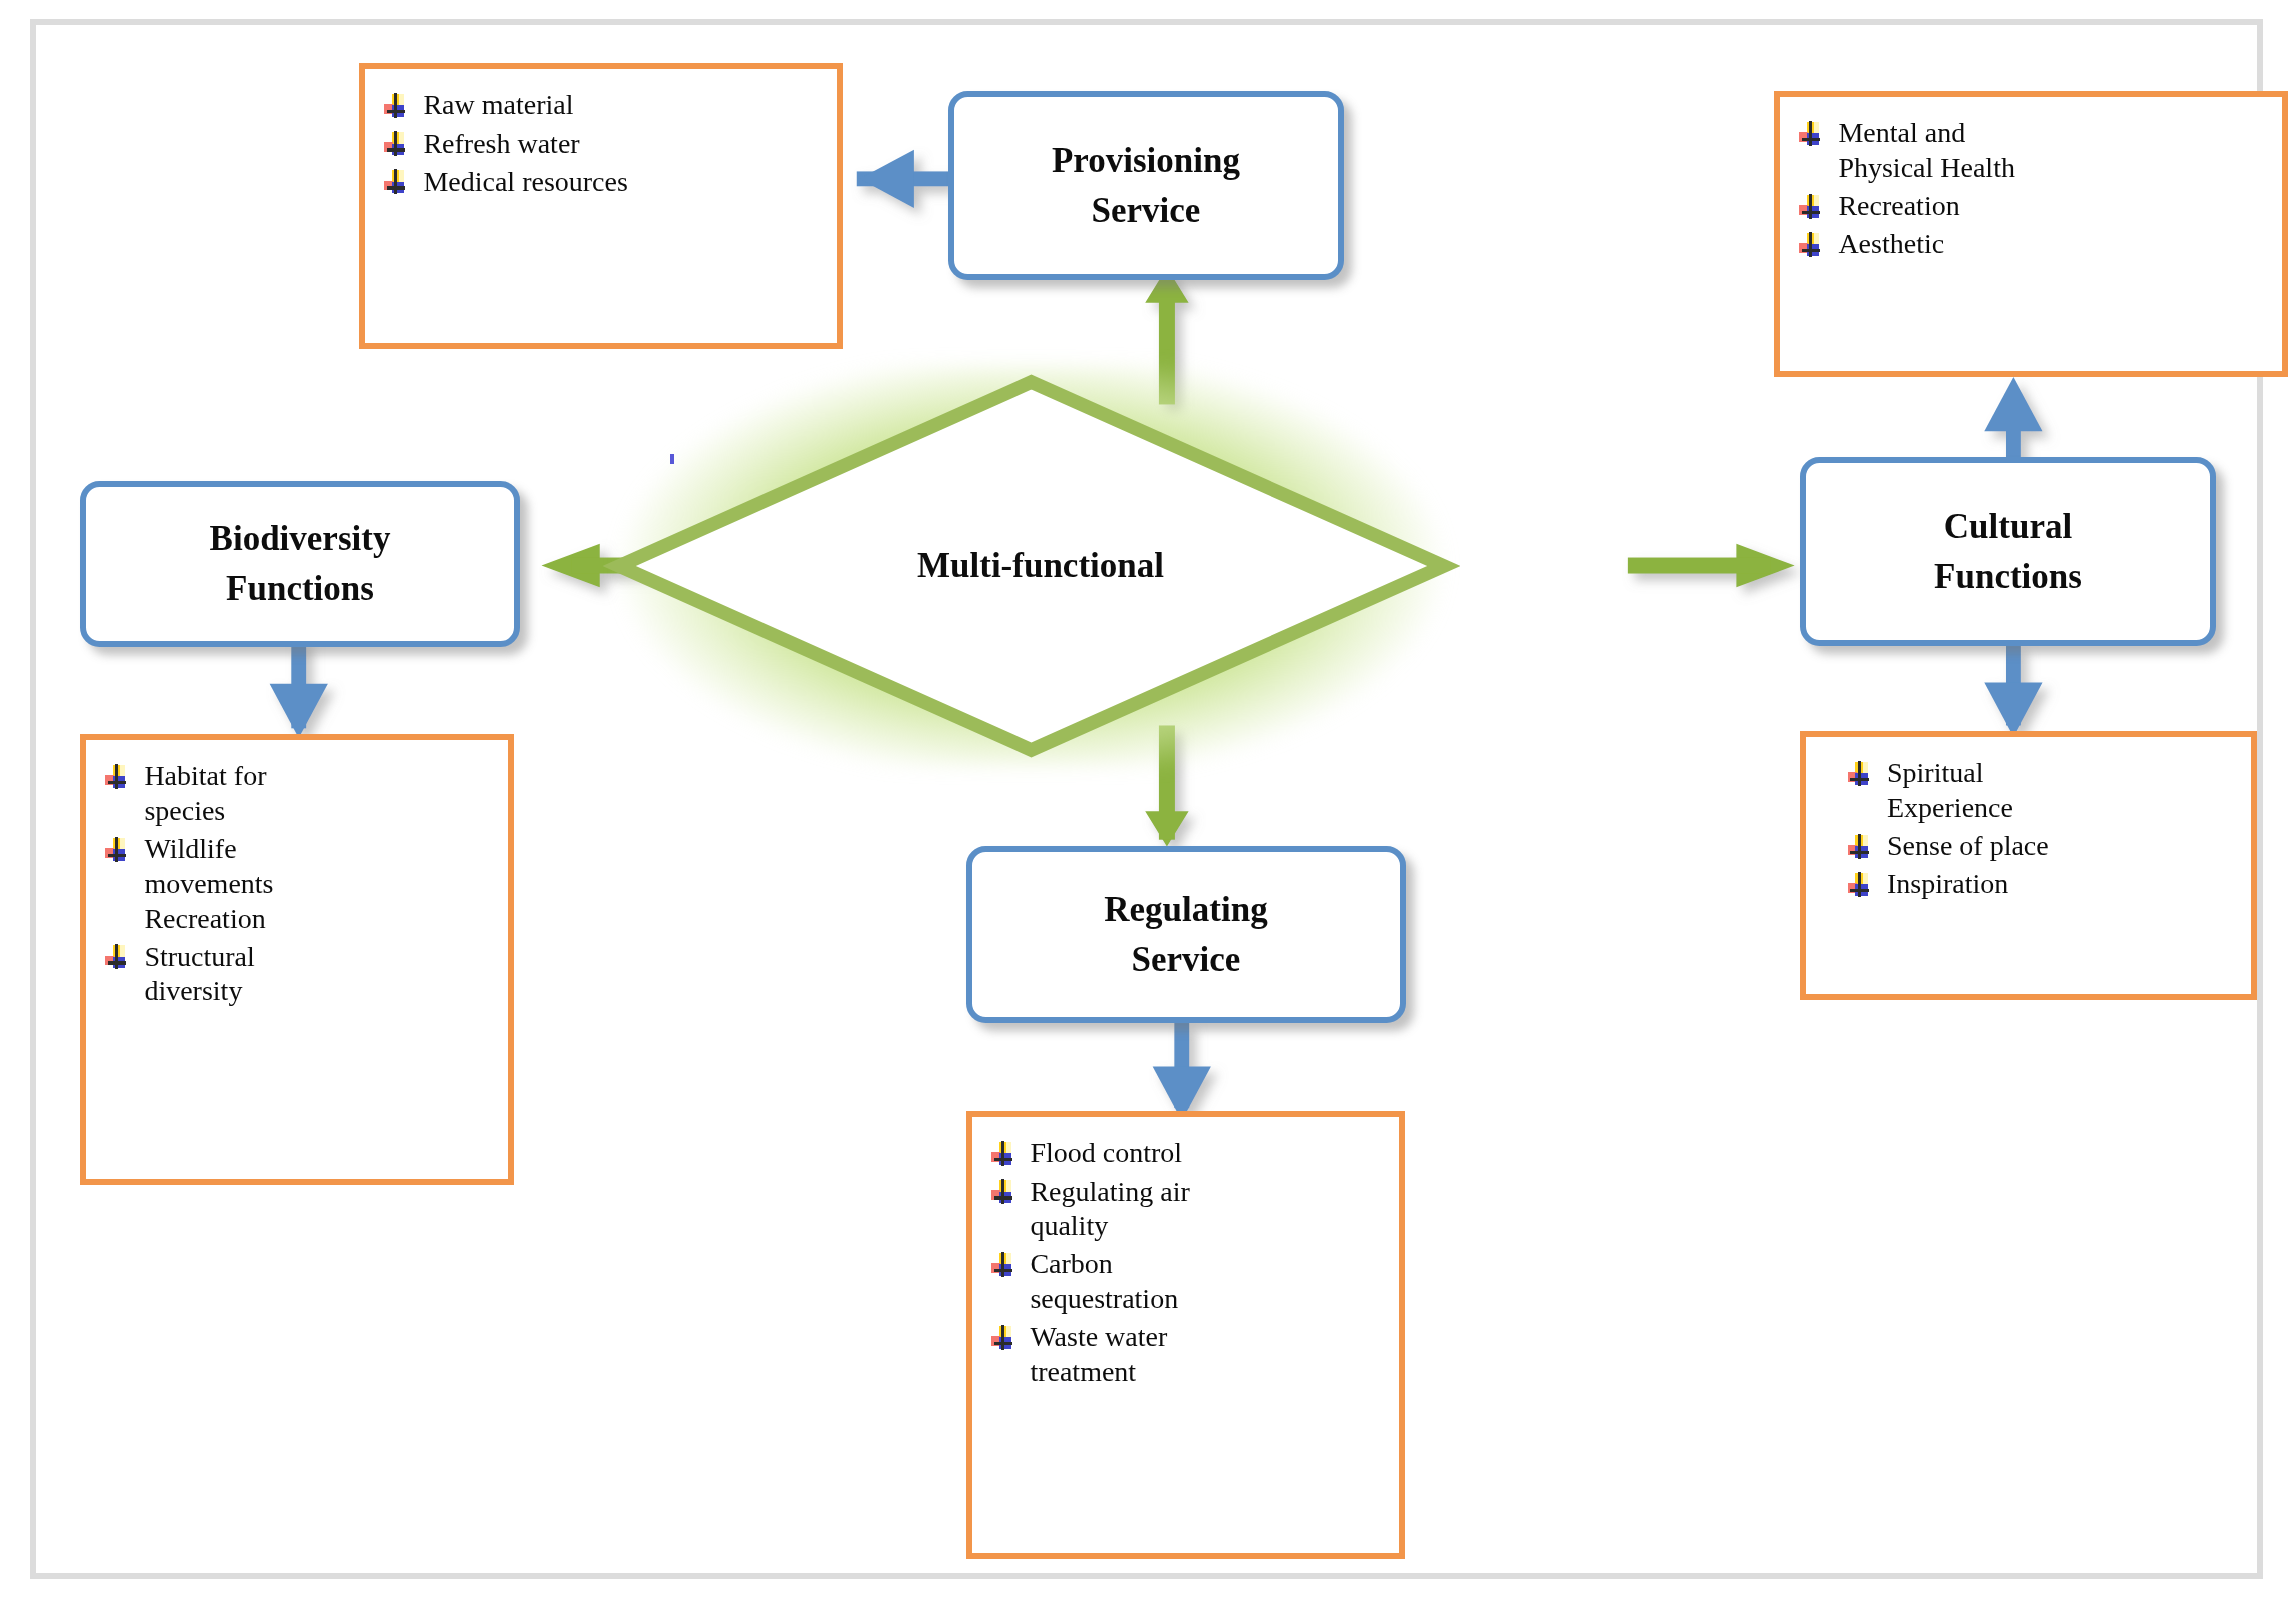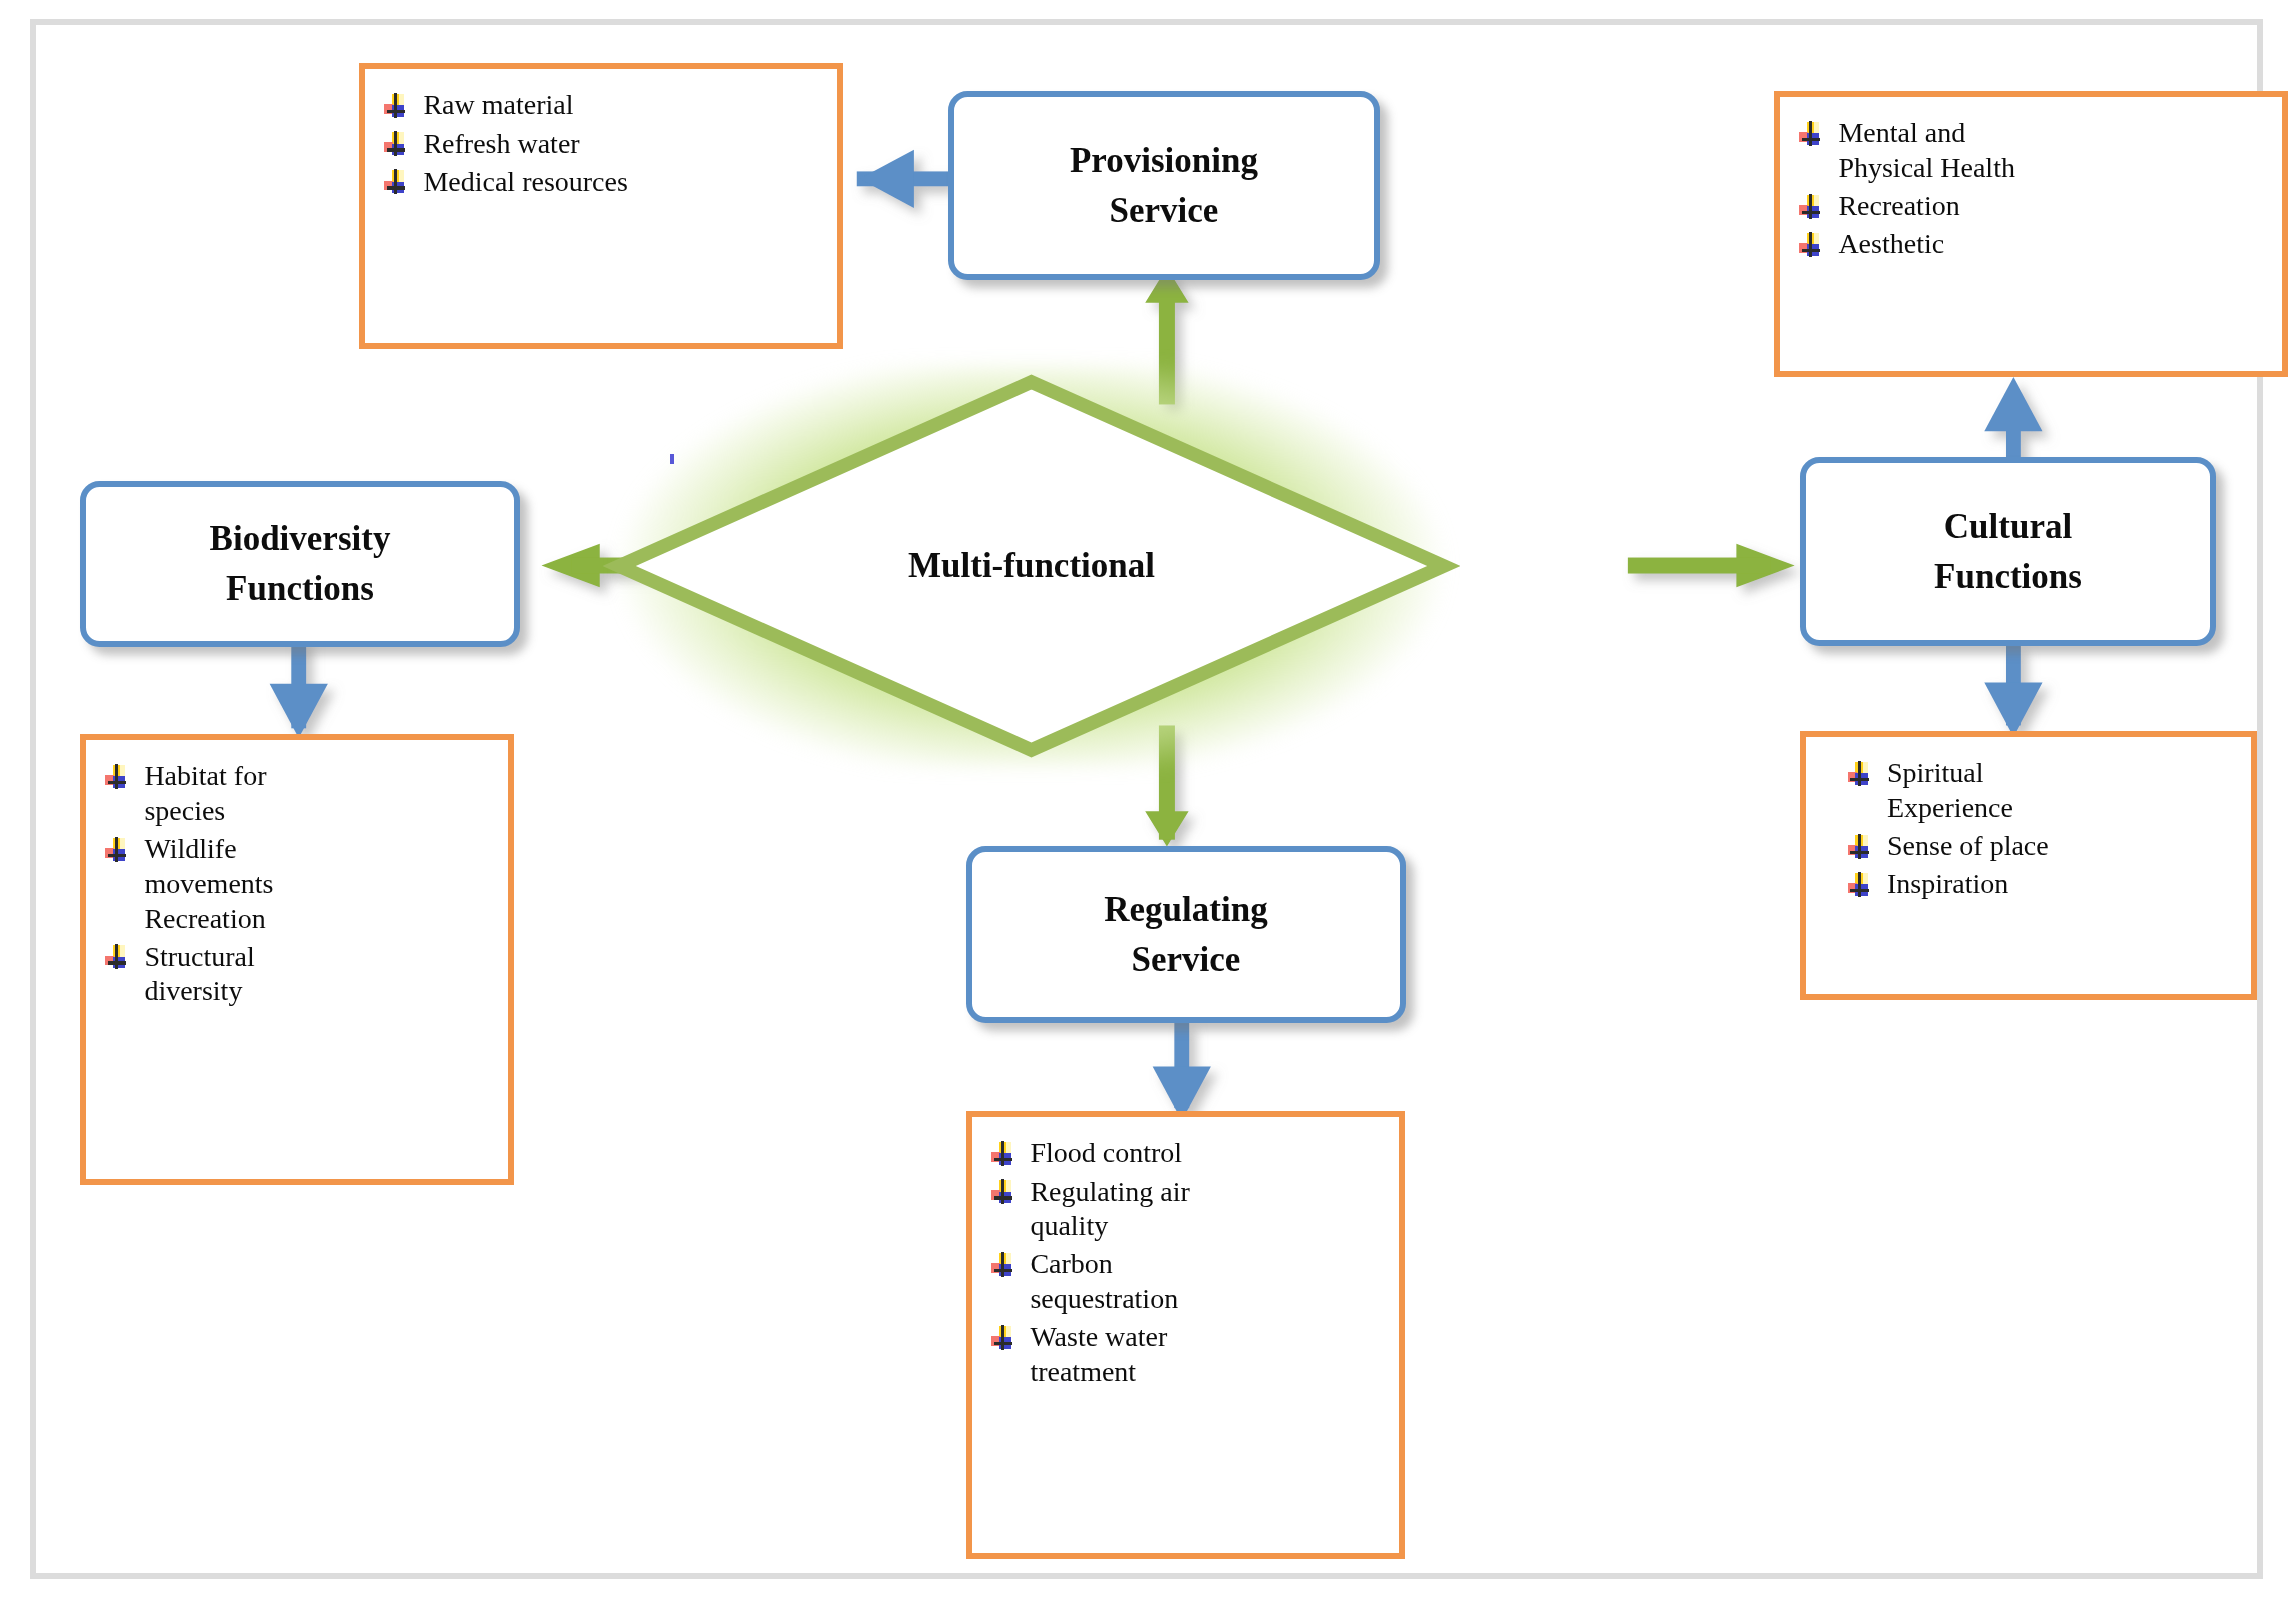--- a/index.html
+++ b/index.html
@@ -61,21 +61,21 @@
     position:absolute;left:0;top:0;width:100%;height:100%;
     background:radial-gradient(ellipse 54% 60% at 50% 50%,
                rgba(210,232,160,0) 44%,
                rgba(202,228,145,.95) 56%,
                rgba(214,234,170,.55) 74%,
                rgba(255,255,255,0) 90%);
     filter:blur(9.1px);
   }
   #diamond-svg{position:absolute;left:0;top:0;}
   #diamond-text{
-    position:absolute;left:0;top:0;width:100%;height:100%;
+    position:absolute;left:9px;top:0;width:100%;height:100%;
     display:flex;flex-direction:column;align-items:center;justify-content:center;
     text-align:center;
   }
   #diamond-text span{
     font-size:35px;line-height:1.5;font-weight:bold;color:#0d0d0d;
     font-family:"Liberation Serif",serif;
   }
 
   
   #connectors{position:absolute;left:0;top:0;width:2295px;height:1608px;pointer-events:none;}
@@ -147,21 +147,21 @@
     <svg id="diamond-svg" width="857" height="400" viewBox="0 0 1500 700">
       <polygon points="750,28 1472,350 750,672 28,350" fill="#ffffff" stroke="#9CBB59" stroke-width="24"></polygon>
     </svg>
     <div id="diamond-text">
       <span>Multi-functional</span>
     </div>
   </div>
 
   <div class="dot-artifact" style="left:670px;top:454px;"></div>
 
-  <div class="abs blue-box" style="left:948px;top:91px;width:432px;height:189px;">
+  <div class="abs blue-box" style="left:948px;top:91px;width:396px;height:189px;">
     <div class="bb-label"><span>Provisioning</span><br><span>Service</span></div>
   </div>
 
   <div class="abs blue-box" style="left:80px;top:481px;width:440px;height:166px;">
     <div class="bb-label"><span>Biodiversity</span><br><span>Functions</span></div>
   </div>
 
   <div class="abs blue-box" style="left:1800px;top:457px;width:416px;height:189px;">
     <div class="bb-label"><span>Cultural</span><br><span>Functions</span></div>
   </div>

